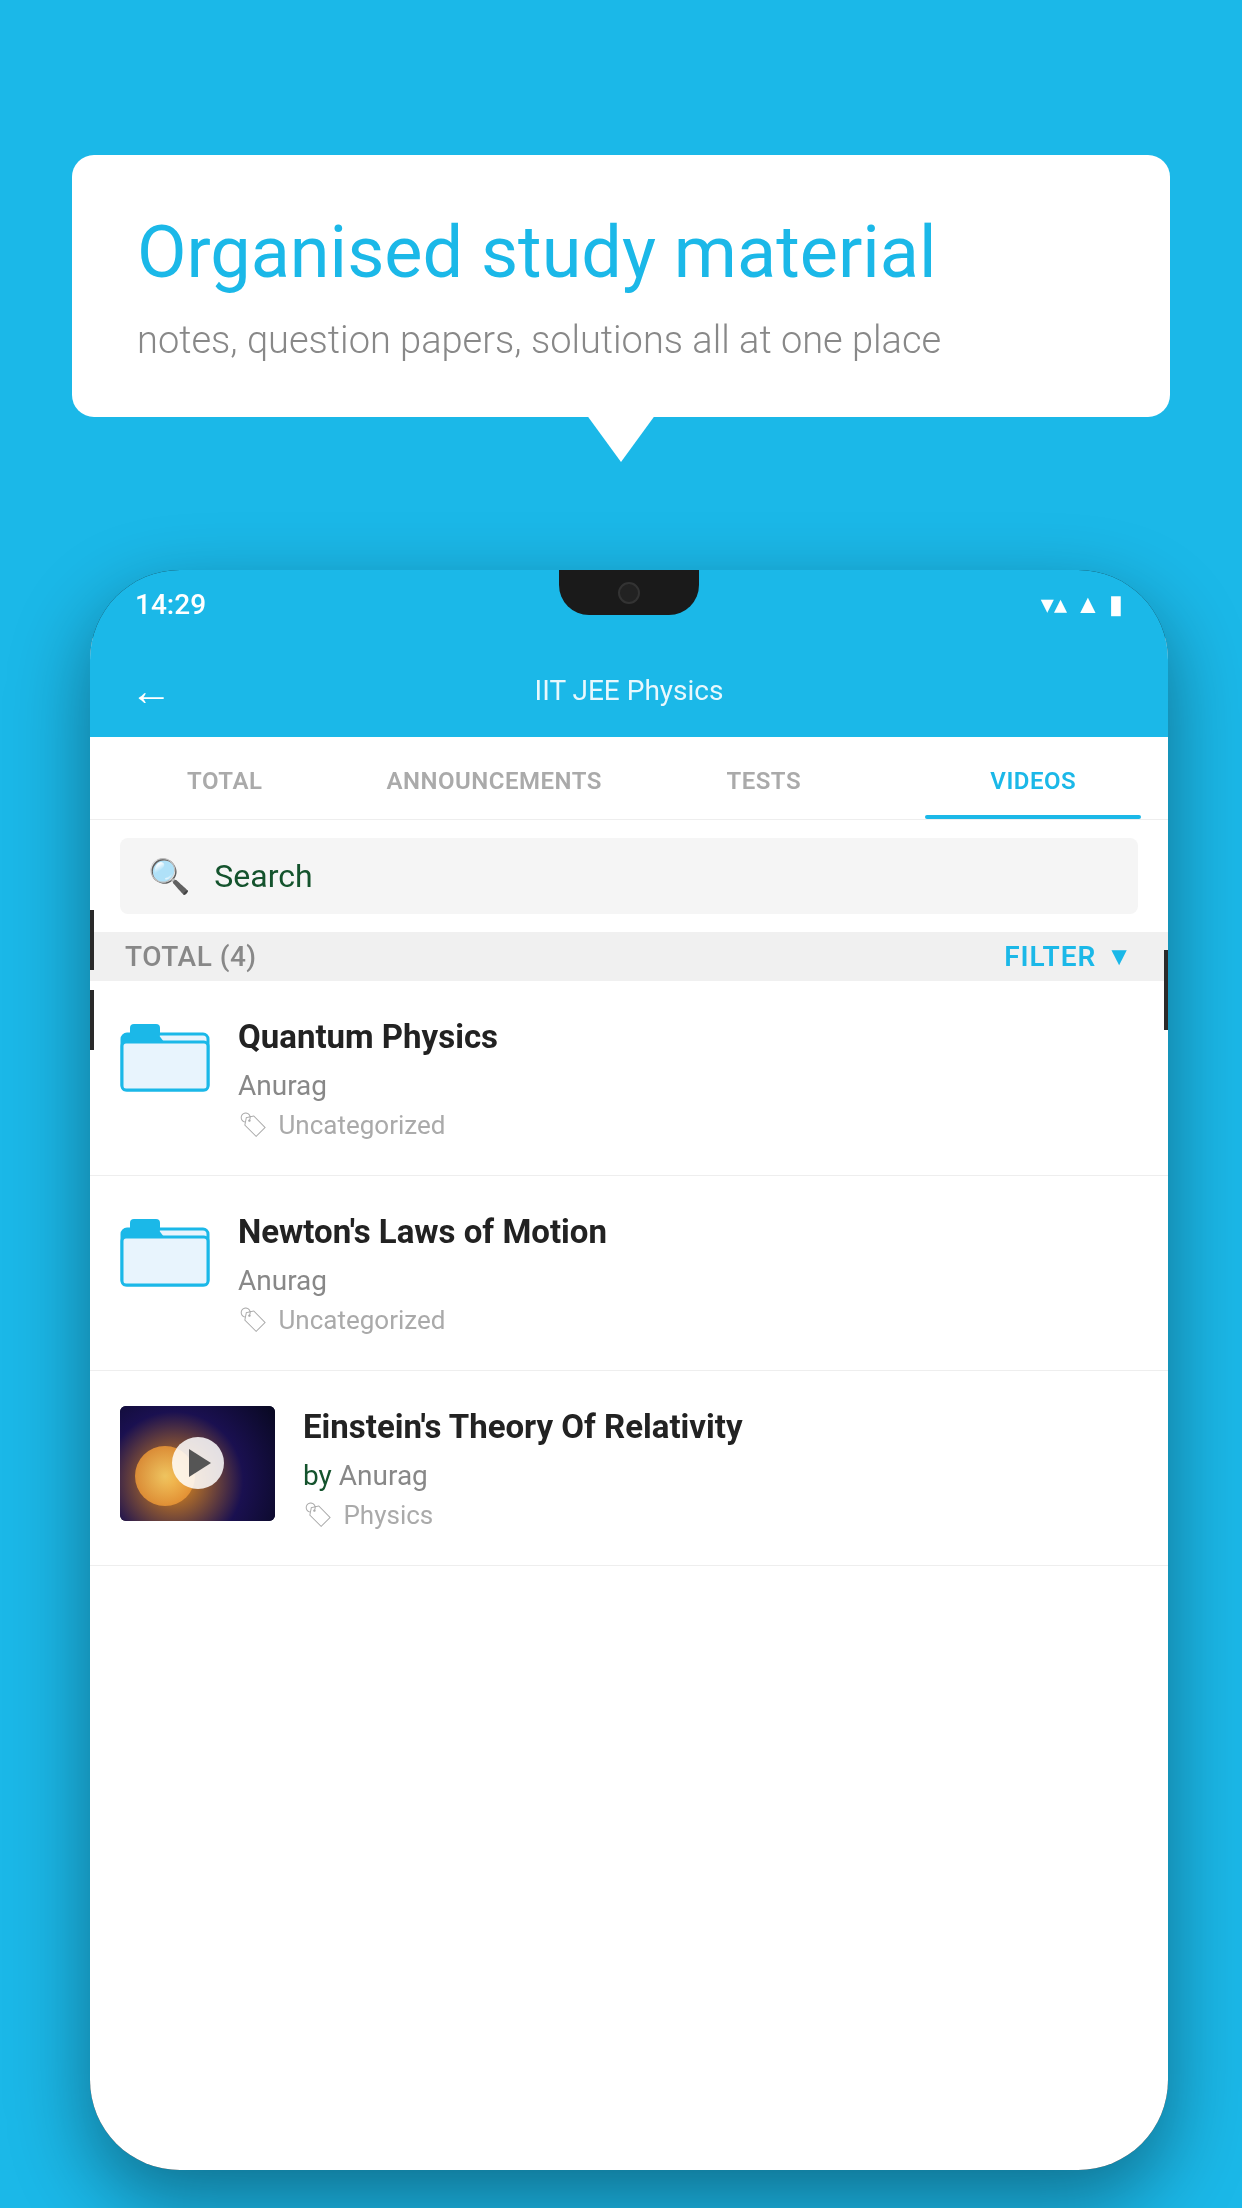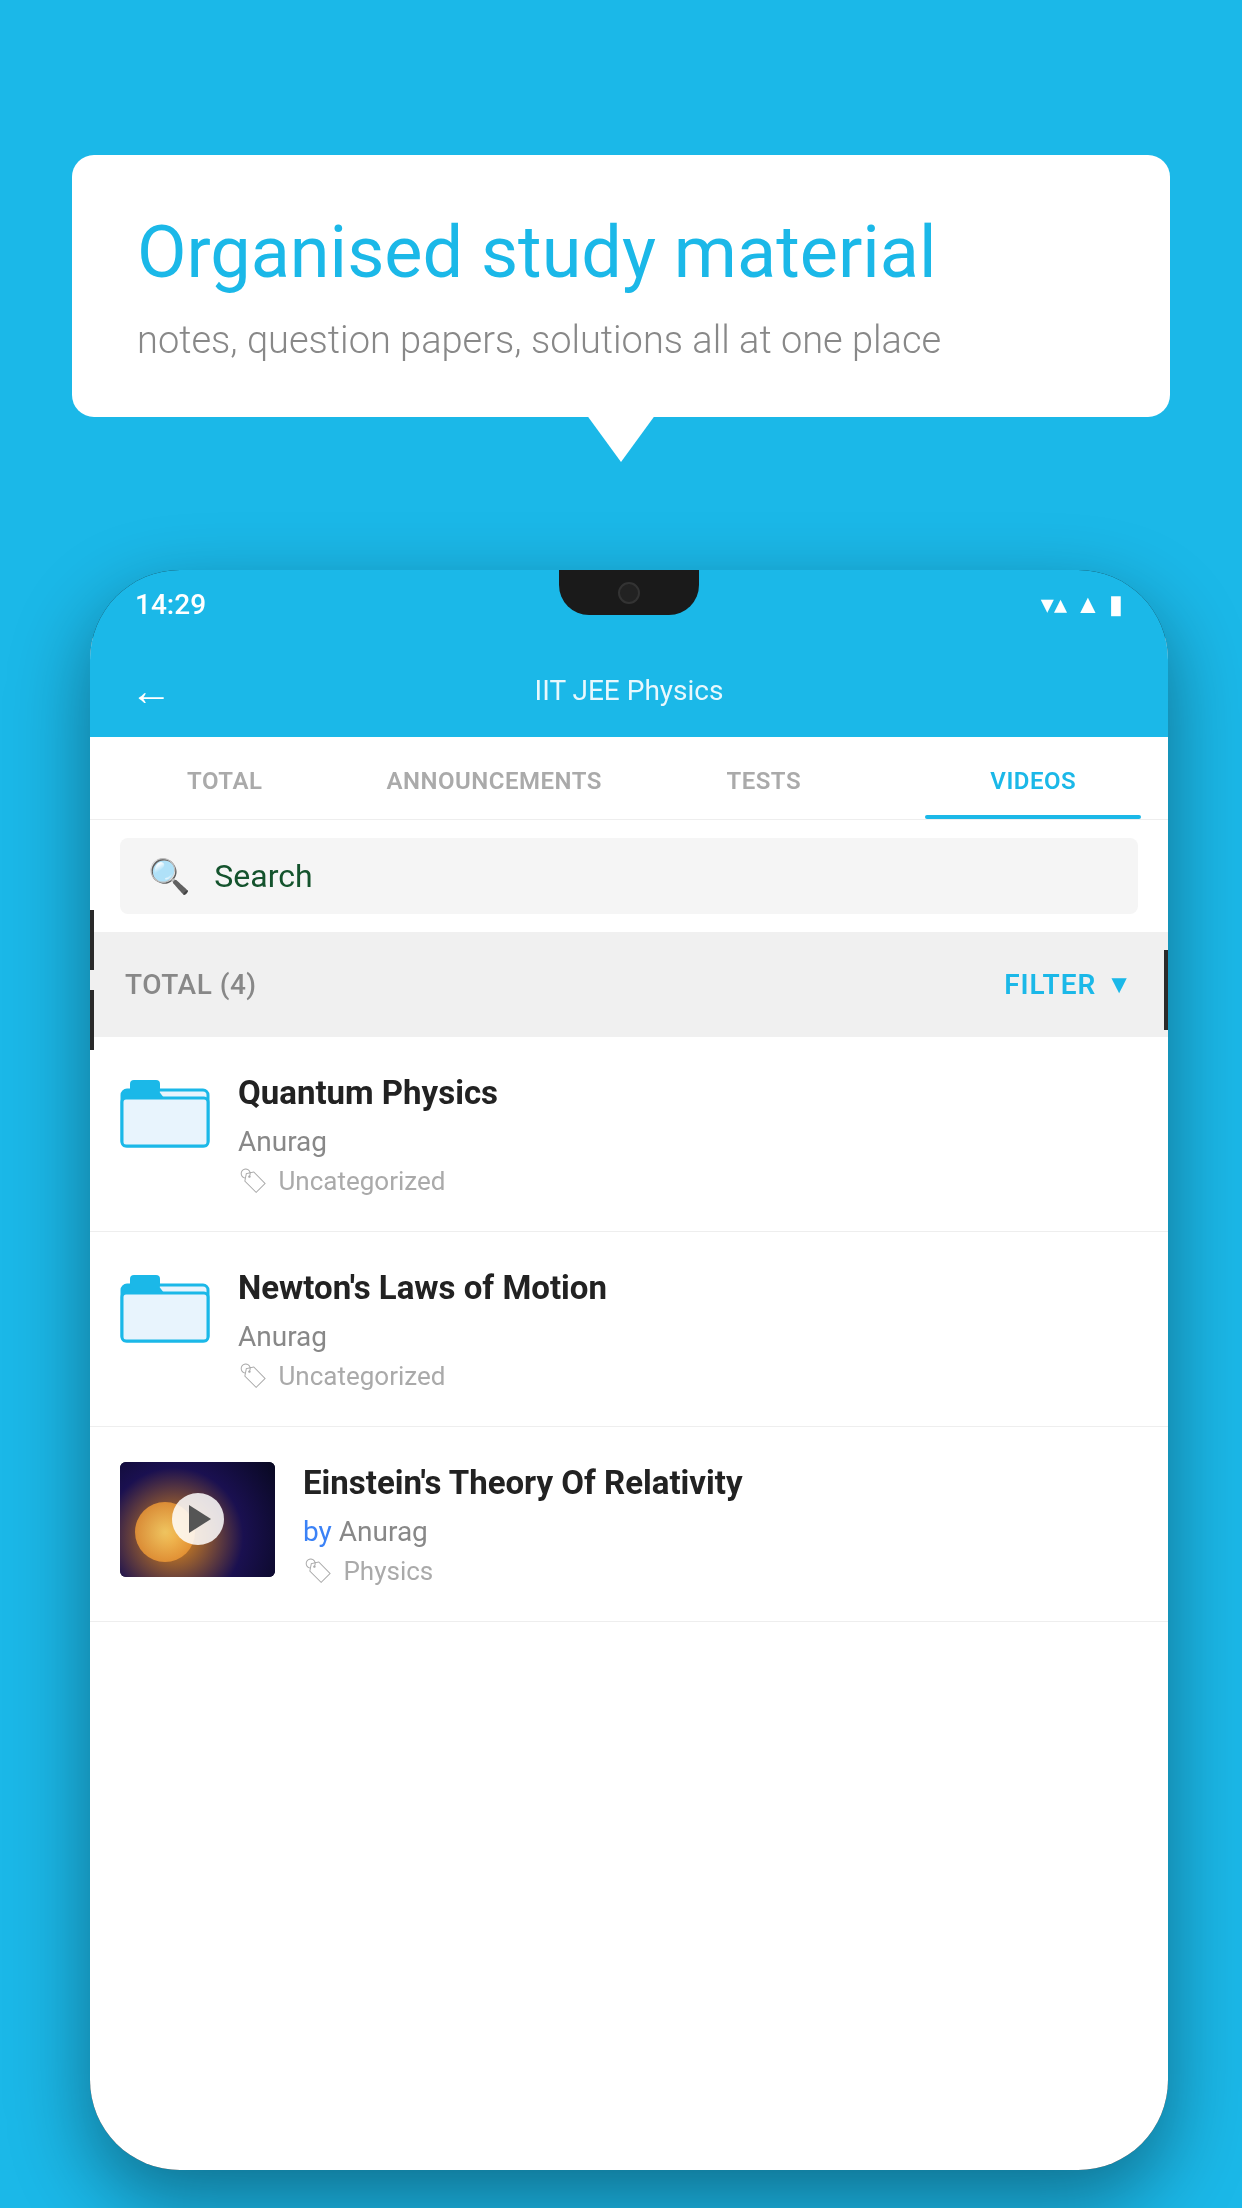--- a/index.html
+++ b/index.html
@@ -209,21 +209,21 @@
       font-size: 32px;
       margin-left: 6px;
     }
 
     
     .filter-bar {
       background: #f0f0f0;
       display: flex;
       align-items: center;
       justify-content: space-between;
-      padding: 36px 35px;
+      padding: 8px 35px;
     }
 
     .total-label {
       color: #888;
       font-size: 28px;
       font-weight: 500;
       letter-spacing: 0.5px;
     }
 
     .filter-btn {
@@ -358,21 +358,21 @@
       position: absolute;
       right: -8px;
       top: 380px;
       width: 12px;
       height: 80px;
       background: #2a2a2a;
       border-radius: 0 4px 4px 0;
     }
 
     .by-prefix {
-      color: #3b82f6;
+      color: #14532d;
       font-size: 28px;
     }
   </style>
 </head>
 <body>
 
 <div class="speech-bubble-container">
   <div class="speech-bubble">
     <div class="bubble-title">Organised study material</div>
     <div class="bubble-subtitle">notes, question papers, solutions all at one place</div>

